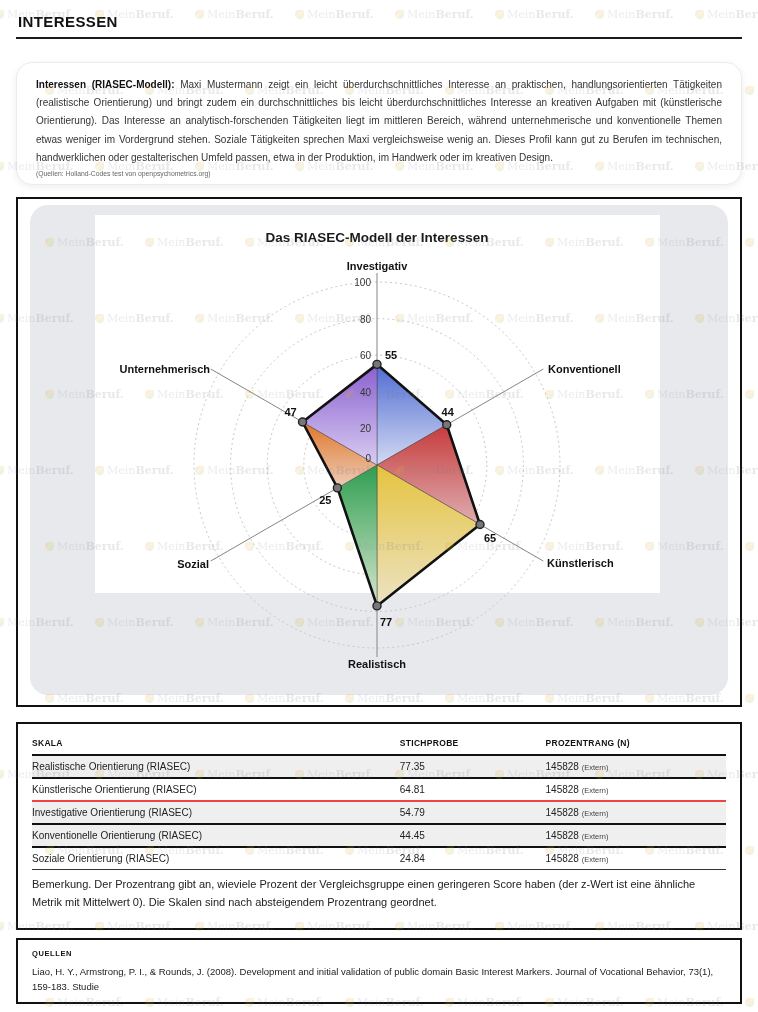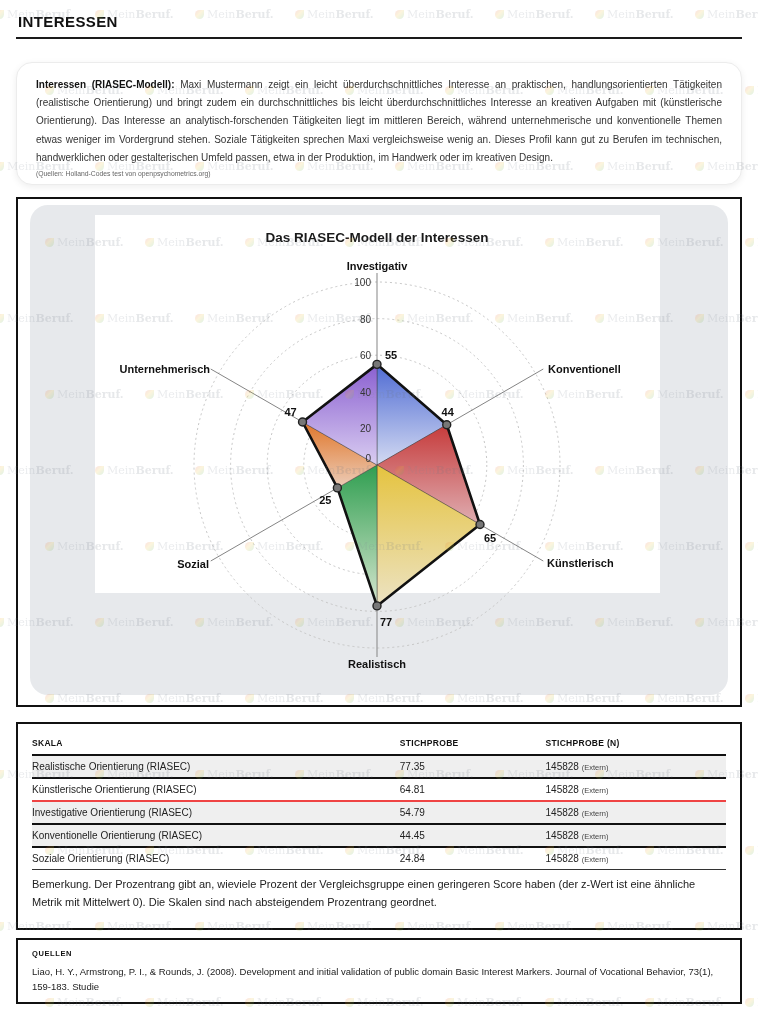--- a/index.html
+++ b/index.html
@@ -138,21 +138,21 @@
       </div>
     </div>
   </section>
 
   <section class="table-box">
     <table class="scores">
       <thead>
         <tr>
           <th class="c1">SKALA</th>
           <th class="c2">STICHPROBE</th>
-          <th class="c3">STICHPROBE (N)</th>
+          <th class="c3">PROZENTRANG (N)</th>
         </tr>
       </thead>
       <tbody id="scores-tbody">
           <tr class="shaded">
             <td>Realistische Orientierung (RIASEC)</td>
             <td>77.35</td>
             <td>145828 <span class="tag">(Extern)</span></td>
           </tr>
           <tr>
             <td>Künstlerische Orientierung (RIASEC)</td>

